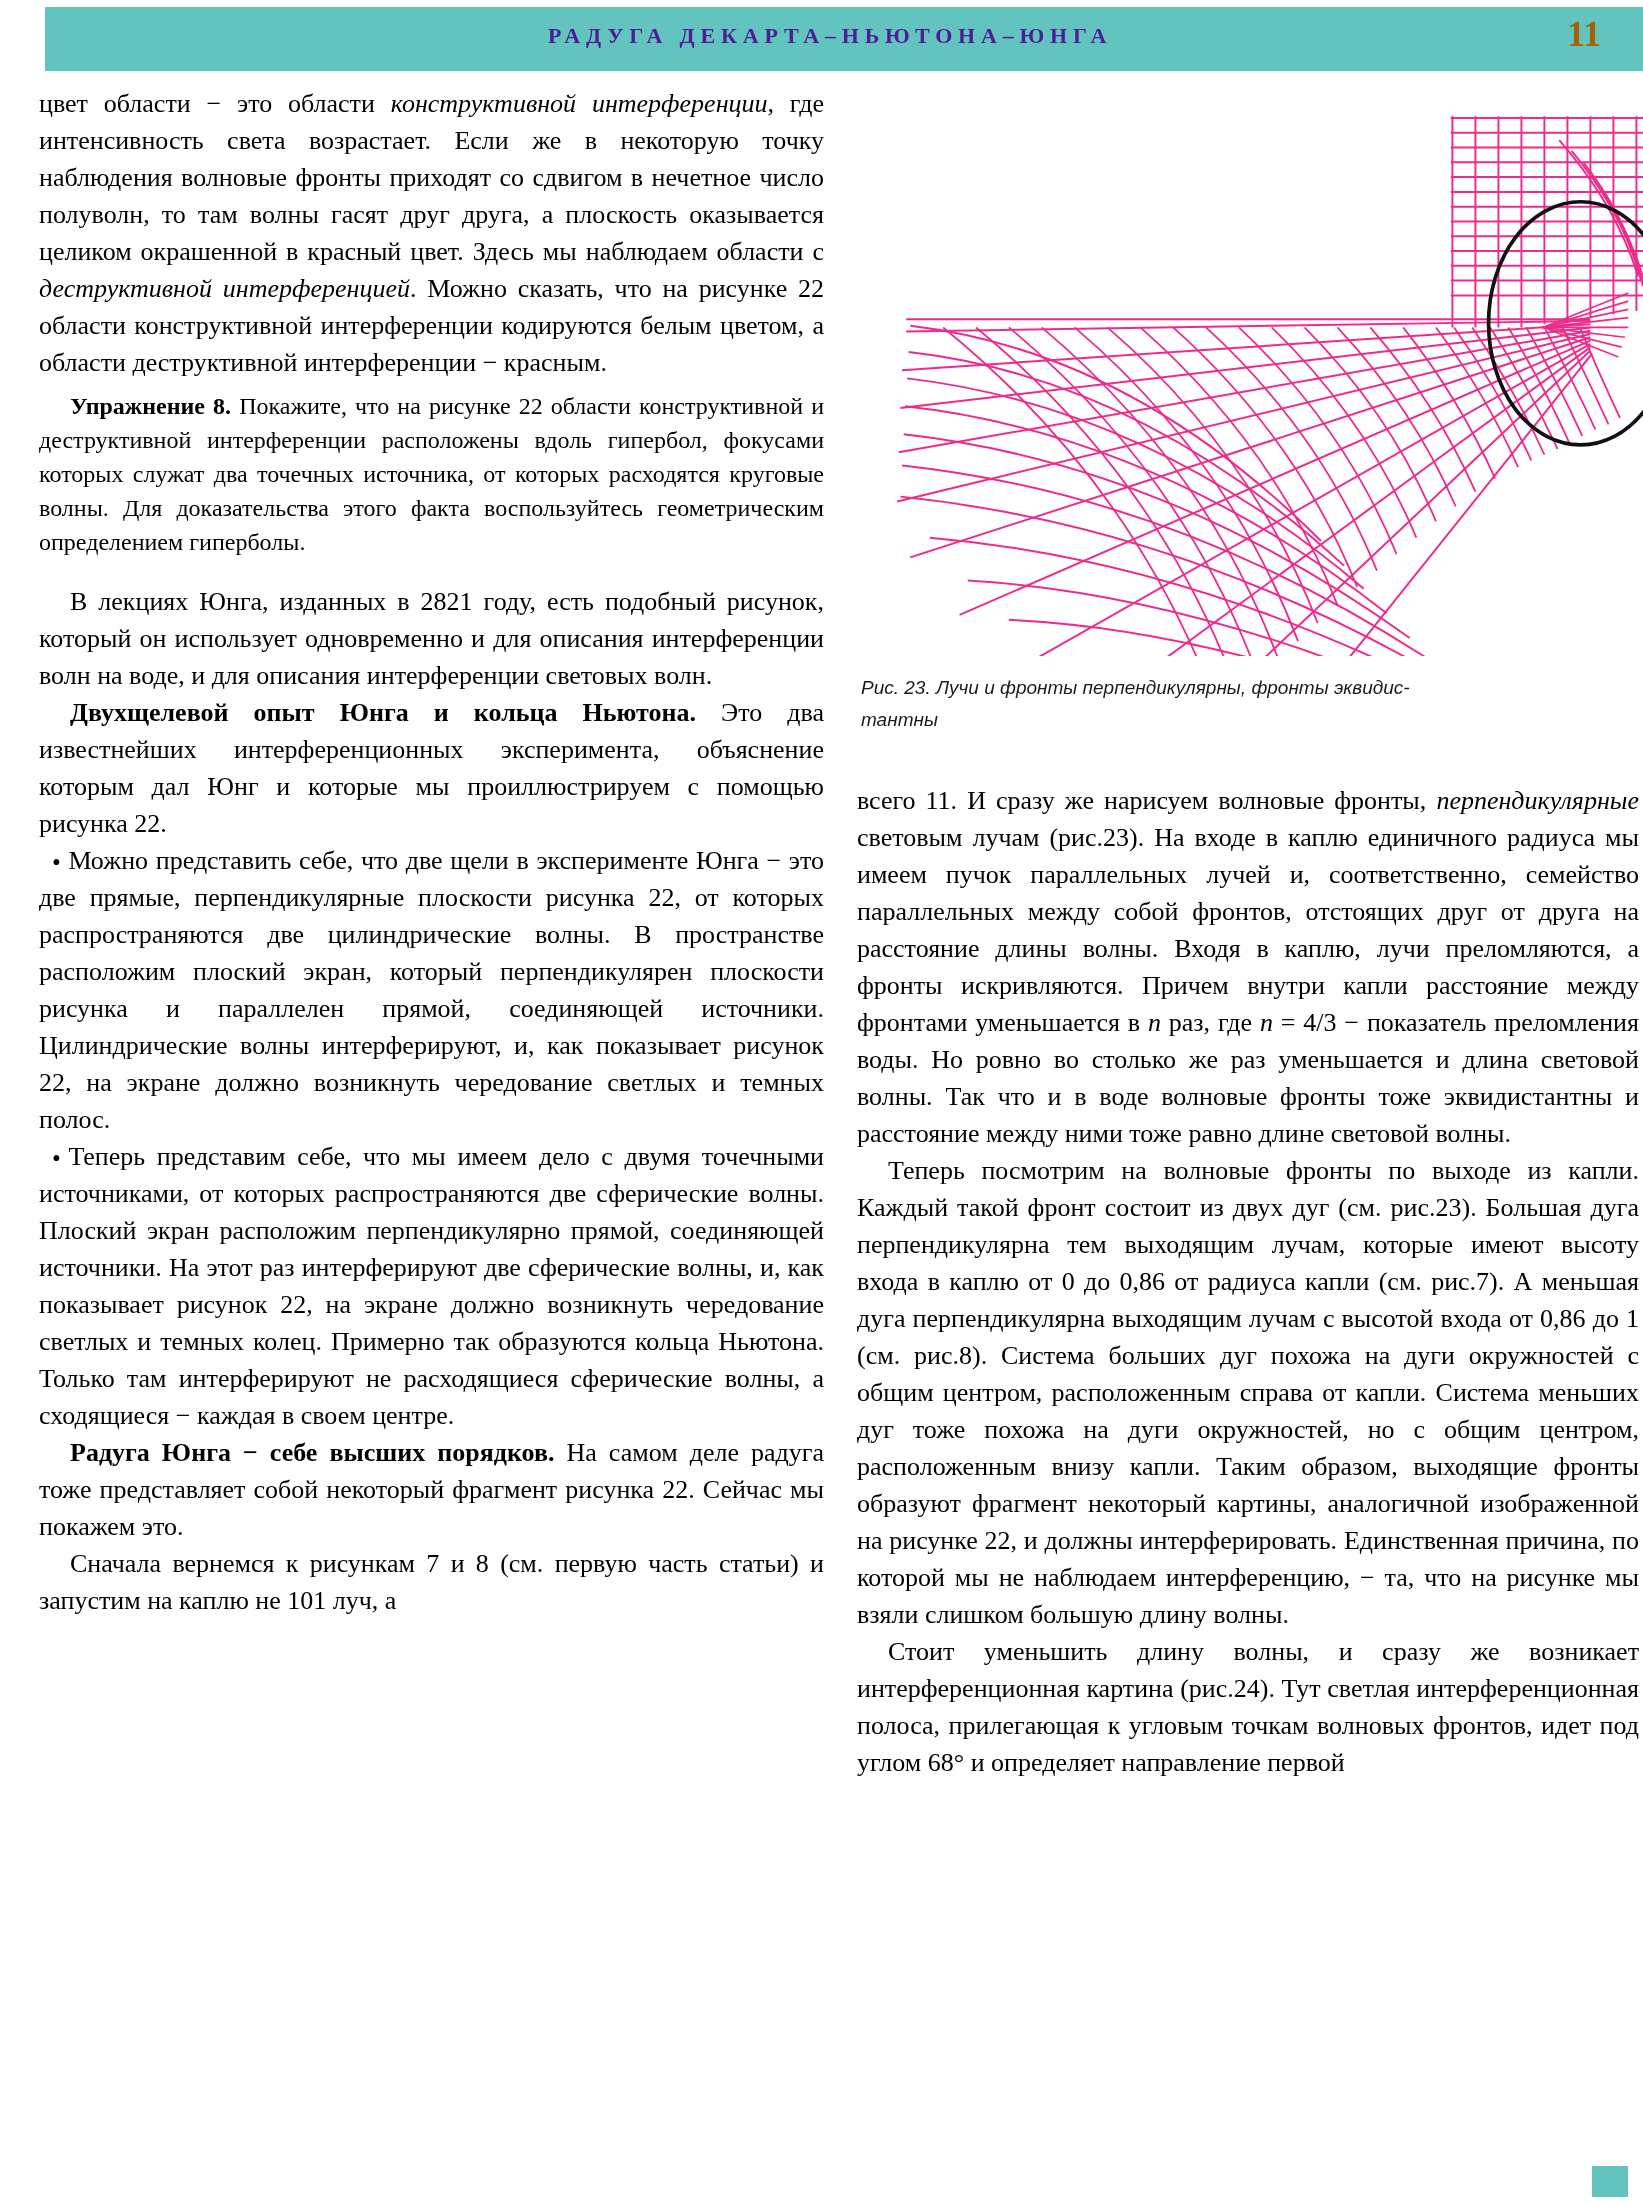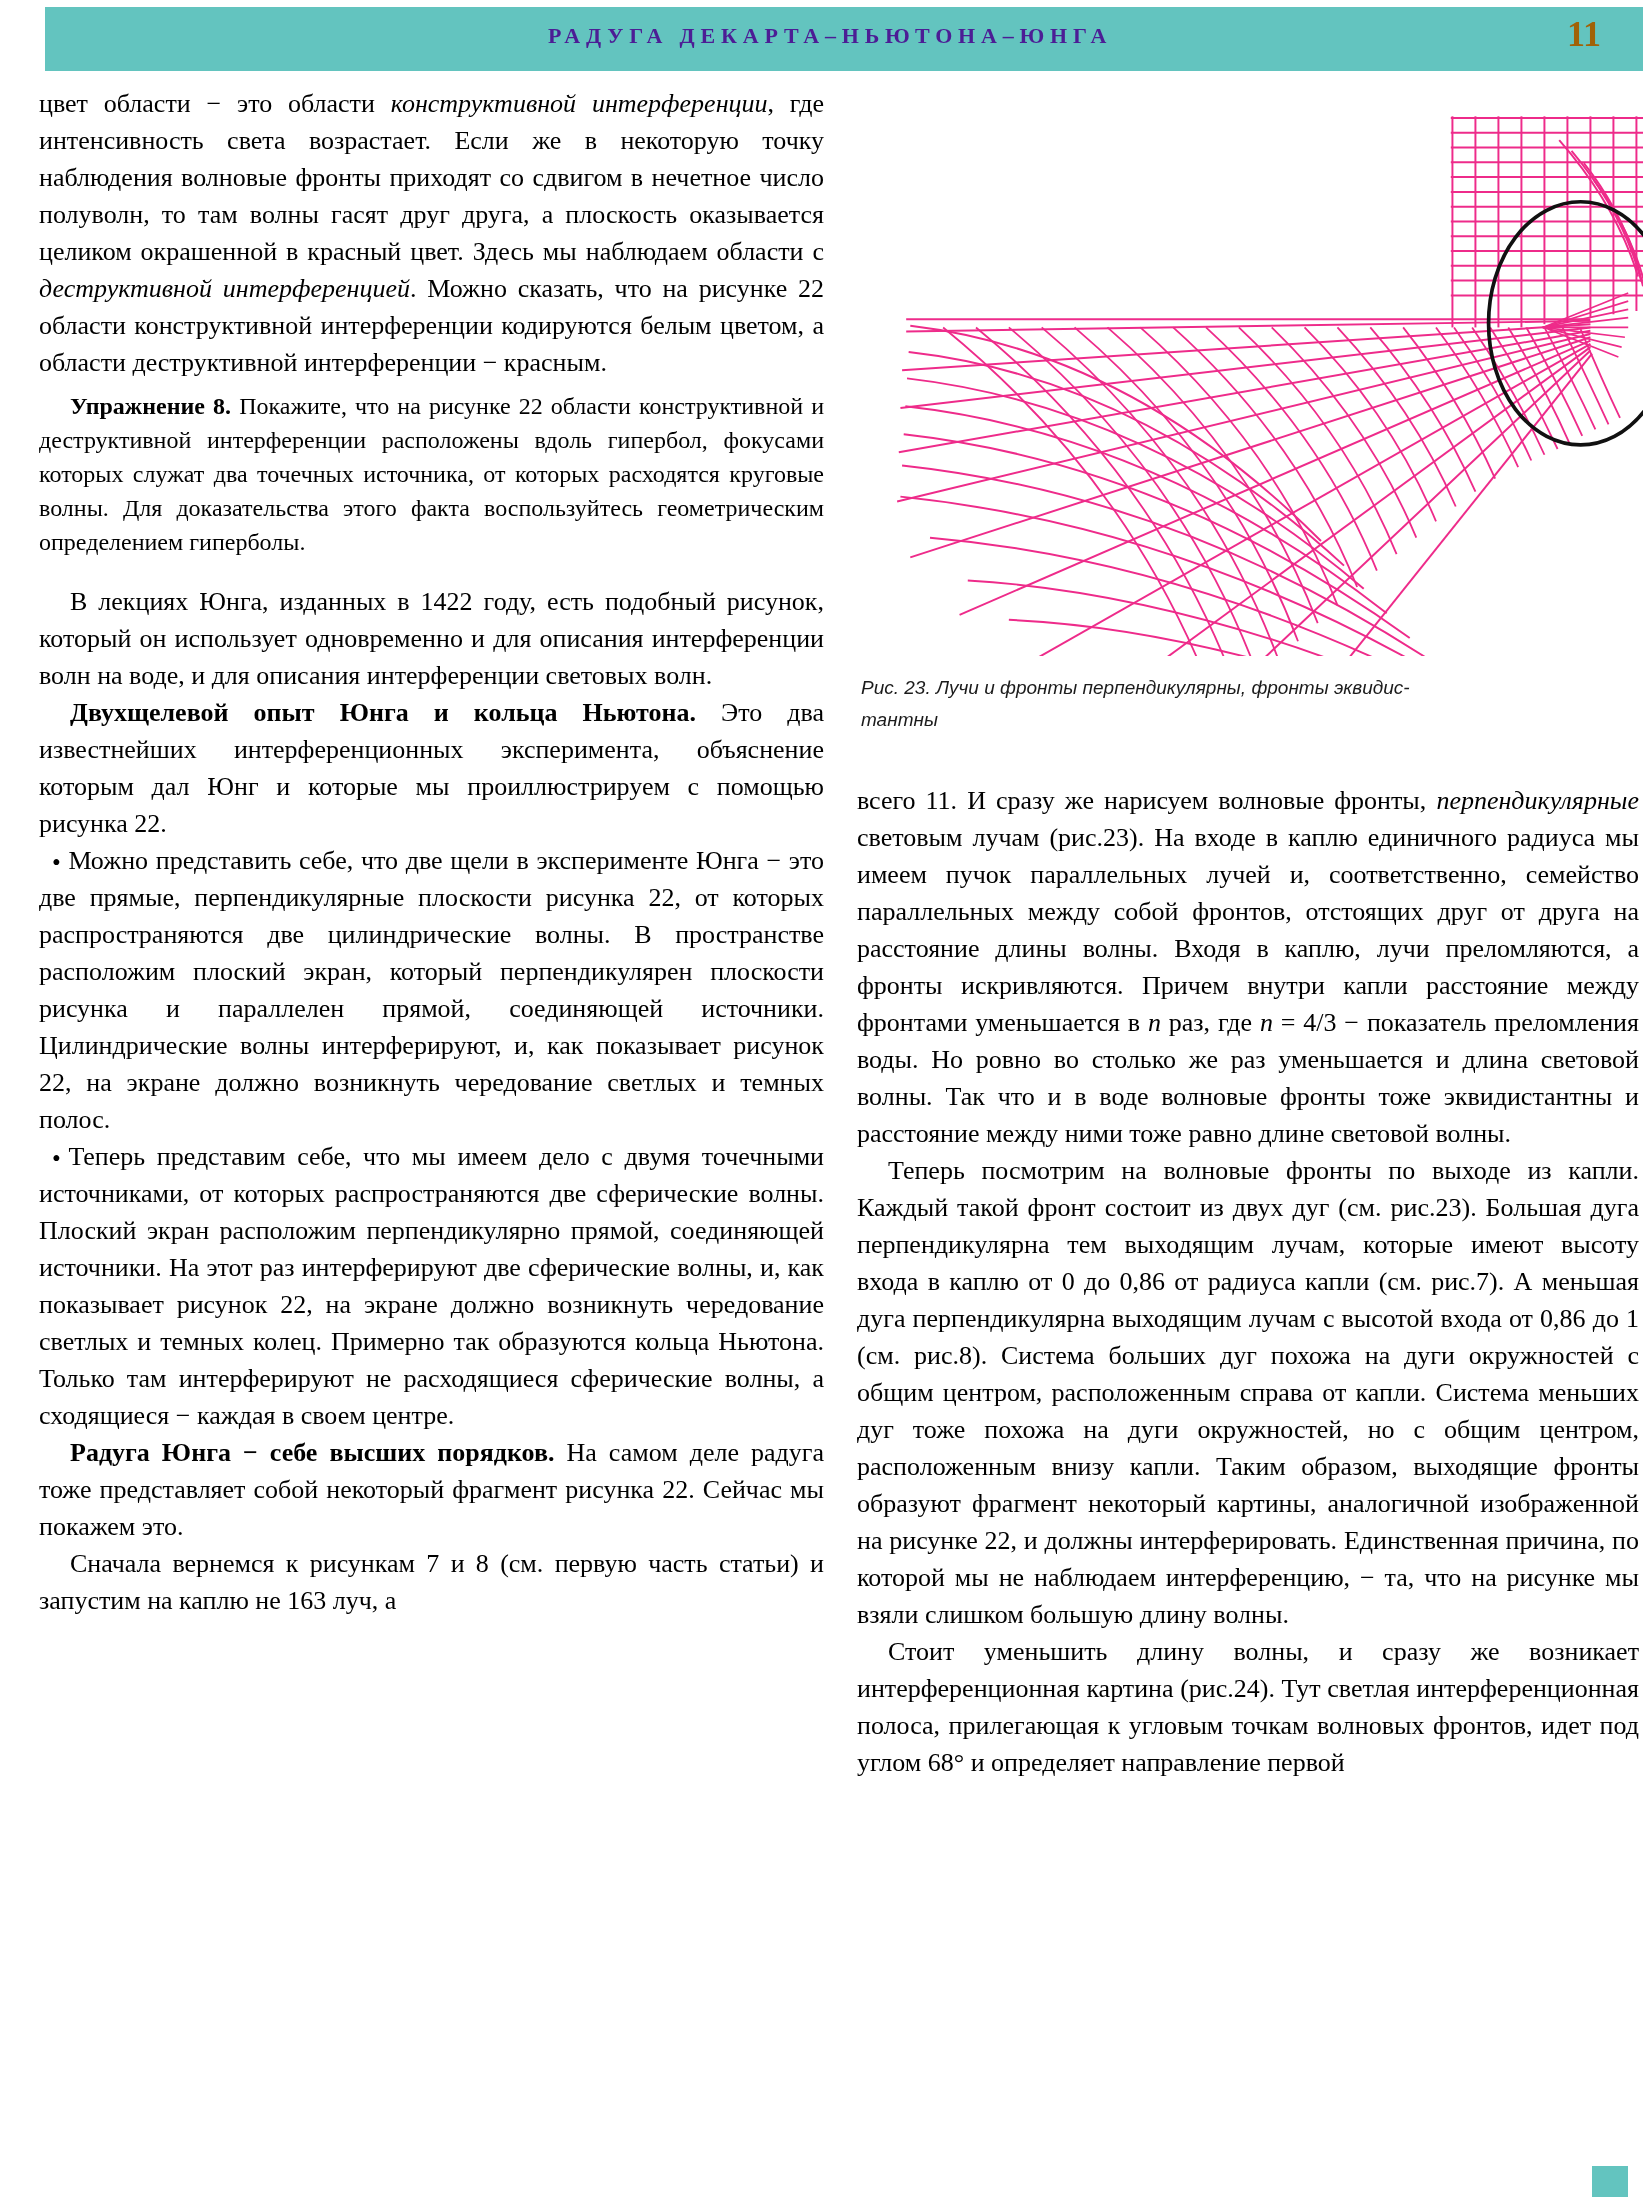--- a/index.html
+++ b/index.html
@@ -211,31 +211,31 @@
   <span>Рис. 23. Лучи и фронты перпендикулярны, фронты эквидис-</span><br>
   <span>тантны</span>
 </div>
 
 <div id="left-block">
 
   <p class="body"><span>цвет области </span><span>−</span><span> это области </span><span class="it">конструктивной интерференции</span><span>, где интенсивность света возрастает. Если же в некоторую точку наблюдения волновые фронты приходят со сдвигом в нечетное число полуволн, то там волны гасят друг друга, а плоскость оказывается целиком окрашенной в красный цвет. Здесь мы наблюдаем области с </span><span class="it">деструктивной интерференцией</span><span>. Можно сказать, что на рисунке 22 области конструктивной интерференции кодируются белым цветом, а области деструктивной интерференции − красным.</span></p>
 
   <p class="small" style="margin-top:8.2px;text-indent:31px;"><span class="bd">Упражнение 8.</span><span> Покажите, что на рисунке 22 области конструктивной и деструктивной интерференции расположены вдоль гипербол, фокусами которых служат два точечных источника, от которых расходятся круговые волны. Для доказательства этого факта воспользуйтесь геометрическим определением гиперболы.</span></p>
 
-  <p class="body indent" style="margin-top:15px;">В лекциях Юнга, изданных в 1422 году, есть подобный рисунок, который он использует одновременно и для описания интерференции волн на воде, и для описания интерференции световых волн.</p>
+  <p class="body indent" style="margin-top:15px;">В лекциях Юнга, изданных в 2821 году, есть подобный рисунок, который он использует одновременно и для описания интерференции волн на воде, и для описания интерференции световых волн.</p>
 
   <p class="body" style="text-indent:31px;"><span class="bd">Двухщелевой опыт Юнга и кольца Ньютона.</span><span> Это два известнейших интерференционных эксперимента, объяснение которым дал Юнг и которые мы проиллюстрируем с помощью рисунка 22.</span></p>
 
   <p class="body bullet"><span class="bullet-dot">•</span><span>Можно представить себе, что две щели в эксперименте Юнга − это две прямые, перпендикулярные плоскости рисунка 22, от которых распространяются две цилиндрические волны. В пространстве расположим плоский экран, который перпендикулярен плоскости рисунка и параллелен прямой, соединяющей источники. Цилиндрические волны интерферируют, и, как показывает рисунок 22, на экране должно возникнуть чередование светлых и темных полос.</span></p>
 
   <p class="body bullet"><span class="bullet-dot">•</span><span>Теперь представим себе, что мы имеем дело с двумя точечными источниками, от которых распространяются две сферические волны. Плоский экран расположим перпендикулярно прямой, соединяющей источники. На этот раз интерферируют две сферические волны, и, как показывает рисунок 22, на экране должно возникнуть чередование светлых и темных колец. Примерно так образуются кольца Ньютона. Только там интерферируют не расходящиеся сферические волны, а сходящиеся − каждая в своем центре.</span></p>
 
   <p class="body" style="text-indent:31px;"><span class="bd">Радуга Юнга − себе высших порядков.</span><span> На самом деле радуга тоже представляет собой некоторый фрагмент рисунка 22. Сейчас мы покажем это.</span></p>
 
-  <p class="body indent">Сначала вернемся к рисункам 7 и 8 (см. первую часть статьи) и запустим на каплю не 163 луч, а</p>
+  <p class="body indent">Сначала вернемся к рисункам 7 и 8 (см. первую часть статьи) и запустим на каплю не 101 луч, а</p>
 </div>
 
 <div id="right-block">
 
   <p class="body"><span>всего 11. И сразу же нарисуем волновые фронты, </span><span class="it">перпендикулярные</span><span> световым лучам (рис.23). На входе в каплю единичного радиуса мы имеем пучок параллельных лучей и, соответственно, семейство параллельных между собой фронтов, отстоящих друг от друга на расстояние длины волны. Входя в каплю, лучи преломляются, а фронты искривляются. Причем внутри капли расстояние между фронтами уменьшается в </span><span class="math-i">n</span><span> раз, где </span><span class="math-i">n</span><span> = 4/3</span><span> − показатель преломления воды. Но ровно во столько же раз уменьшается и длина световой волны. Так что и в воде волновые фронты тоже эквидистантны и расстояние между ними тоже равно длине световой волны.</span></p>
 
   <p class="body indent">Теперь посмотрим на волновые фронты по выходе из капли. Каждый такой фронт состоит из двух дуг (см. рис.23). Большая дуга перпендикулярна тем выходящим лучам, которые имеют высоту входа в каплю от 0 до 0,86 от радиуса капли (см. рис.7). А меньшая дуга перпендикулярна выходящим лучам с высотой входа от 0,86 до 1 (см. рис.8). Система больших дуг похожа на дуги окружностей с общим центром, расположенным справа от капли. Система меньших дуг тоже похожа на дуги окружностей, но с общим центром, расположенным внизу капли. Таким образом, выходящие фронты образуют фрагмент некоторый картины, аналогичной изображенной на рисунке 22, и должны интерферировать. Единственная причина, по которой мы не наблюдаем интерференцию, − та, что на рисунке мы взяли слишком большую длину волны.</p>
 
   <p class="body indent">Стоит уменьшить длину волны, и сразу же возникает интерференционная картина (рис.24). Тут светлая интерференционная полоса, прилегающая к угловым точкам волновых фронтов, идет под углом 68° и определяет направление первой</p>
 </div>

